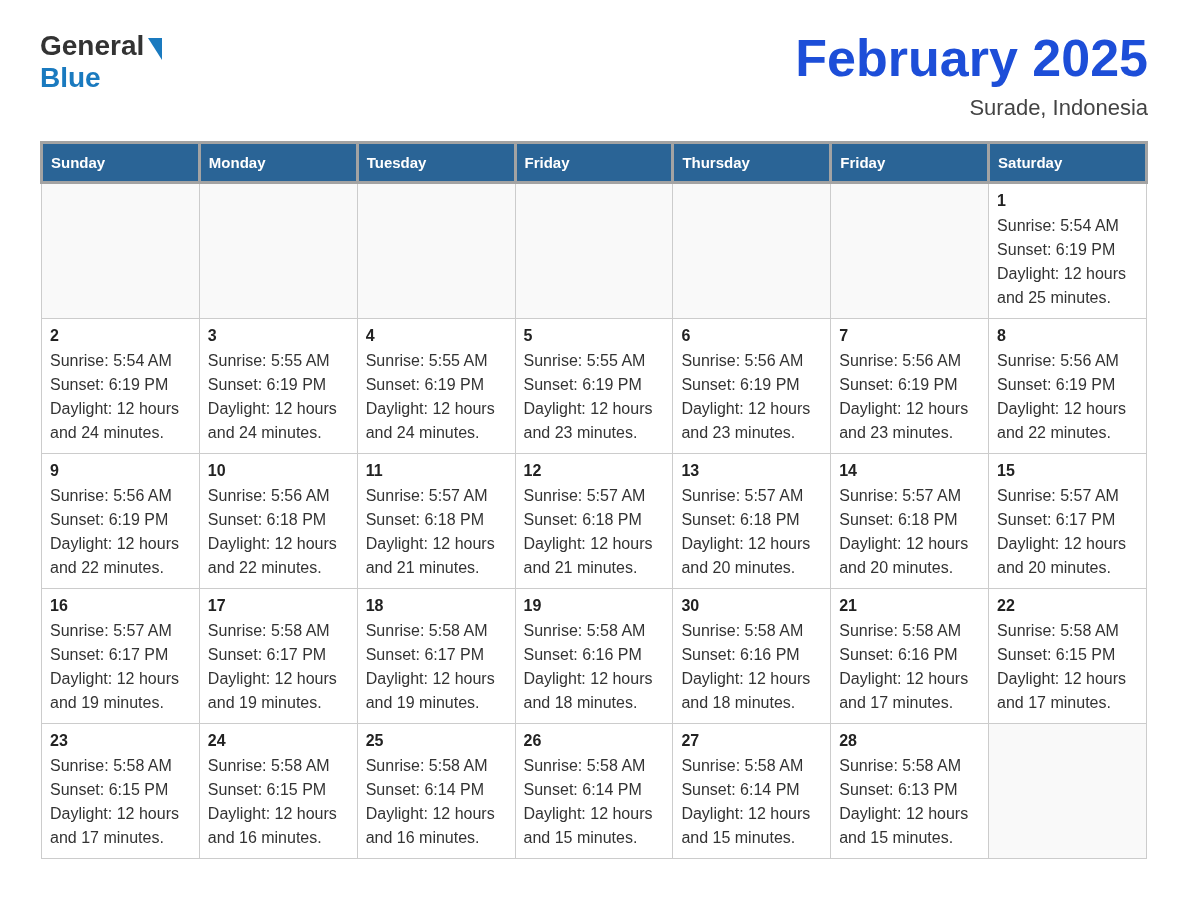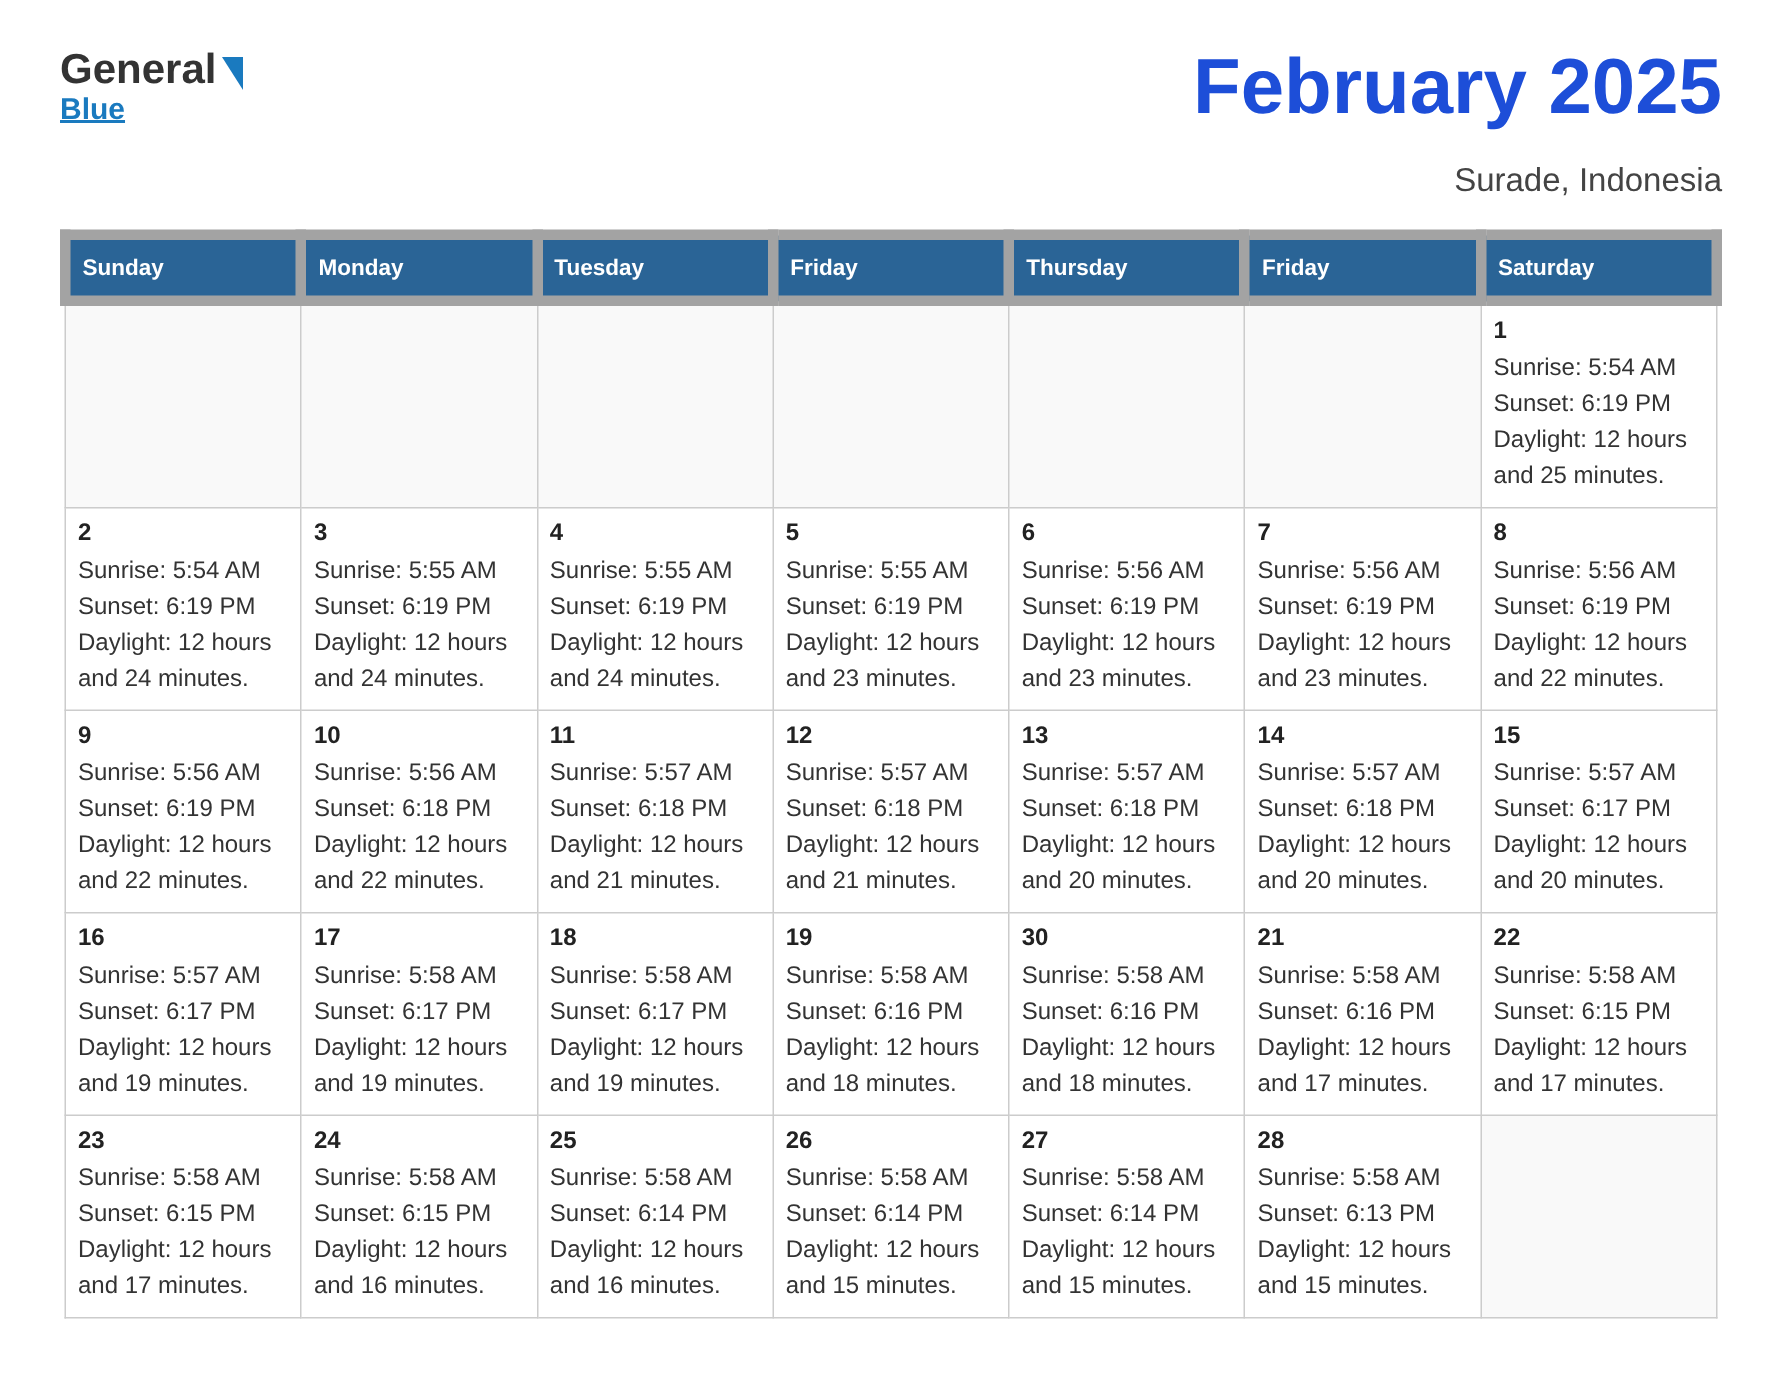--- a/index.html
+++ b/index.html
@@ -19,24 +19,23 @@
     .logo {
       display: flex;
       align-items: flex-end;
     }
     .logo-text-general {
       font-size: 28px;
       font-weight: bold;
       color: #333;
     }
     .logo-text-blue {
-      font-size: 20px;
+      font-size: 28px;
       font-weight: bold;
       color: #1a7abf;
-      text-decoration: underline;
     }
     .logo-icon {
       width: 0;
       height: 0;
       border-left: 14px solid transparent;
       border-right: 0px solid transparent;
       border-top: 22px solid #1a7abf;
       margin-left: 4px;
       margin-top: 6px;
     }
@@ -57,34 +56,34 @@
     }
     .page-title {
       font-size: 52px;
       font-weight: bold;
       color: #1d4ed8;
       line-height: 1.1;
     }
     .subtitle {
       font-size: 22px;
       color: #444;
-      margin-top: 20px;
+      margin-top: 8px;
     }
     .calendar {
       width: 100%;
       border-collapse: collapse;
       border: 1px solid #ccc;
     }
     .calendar th {
       background-color: #2a6496;
       color: #fff;
       font-size: 15px;
       font-weight: bold;
       padding: 10px 8px;
-      border: 7px solid #a3a3a3;
+      border: 3px solid #a3a3a3;
       text-align: left;
       width: calc(100% / 7);
     }
     .calendar td {
       border: 1px solid #ccc;
       vertical-align: top;
       padding: 8px;
       width: calc(100% / 7);
       min-height: 110px;
       font-size: 12px;

